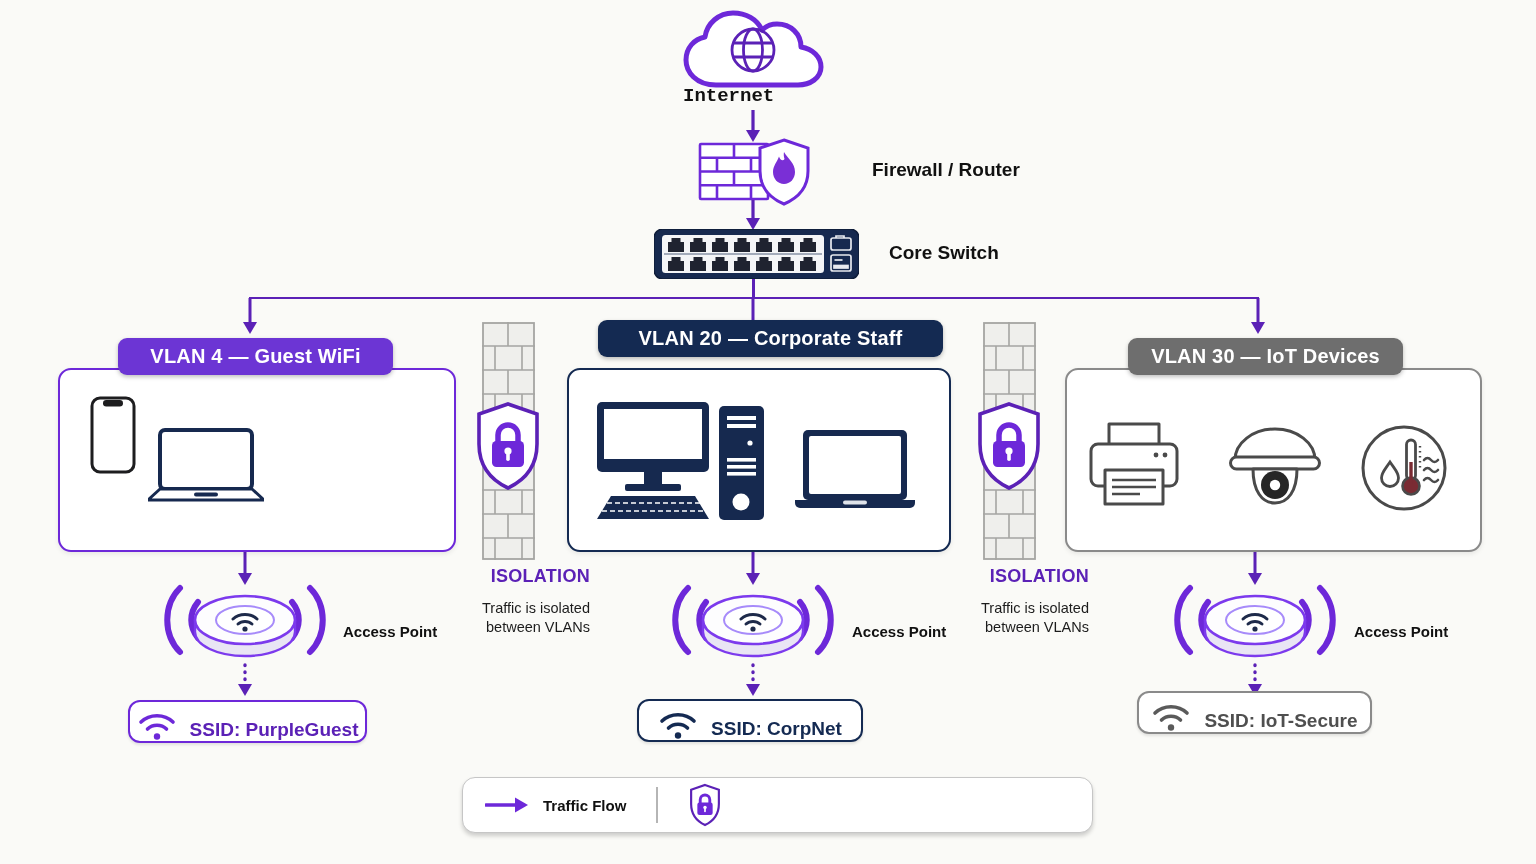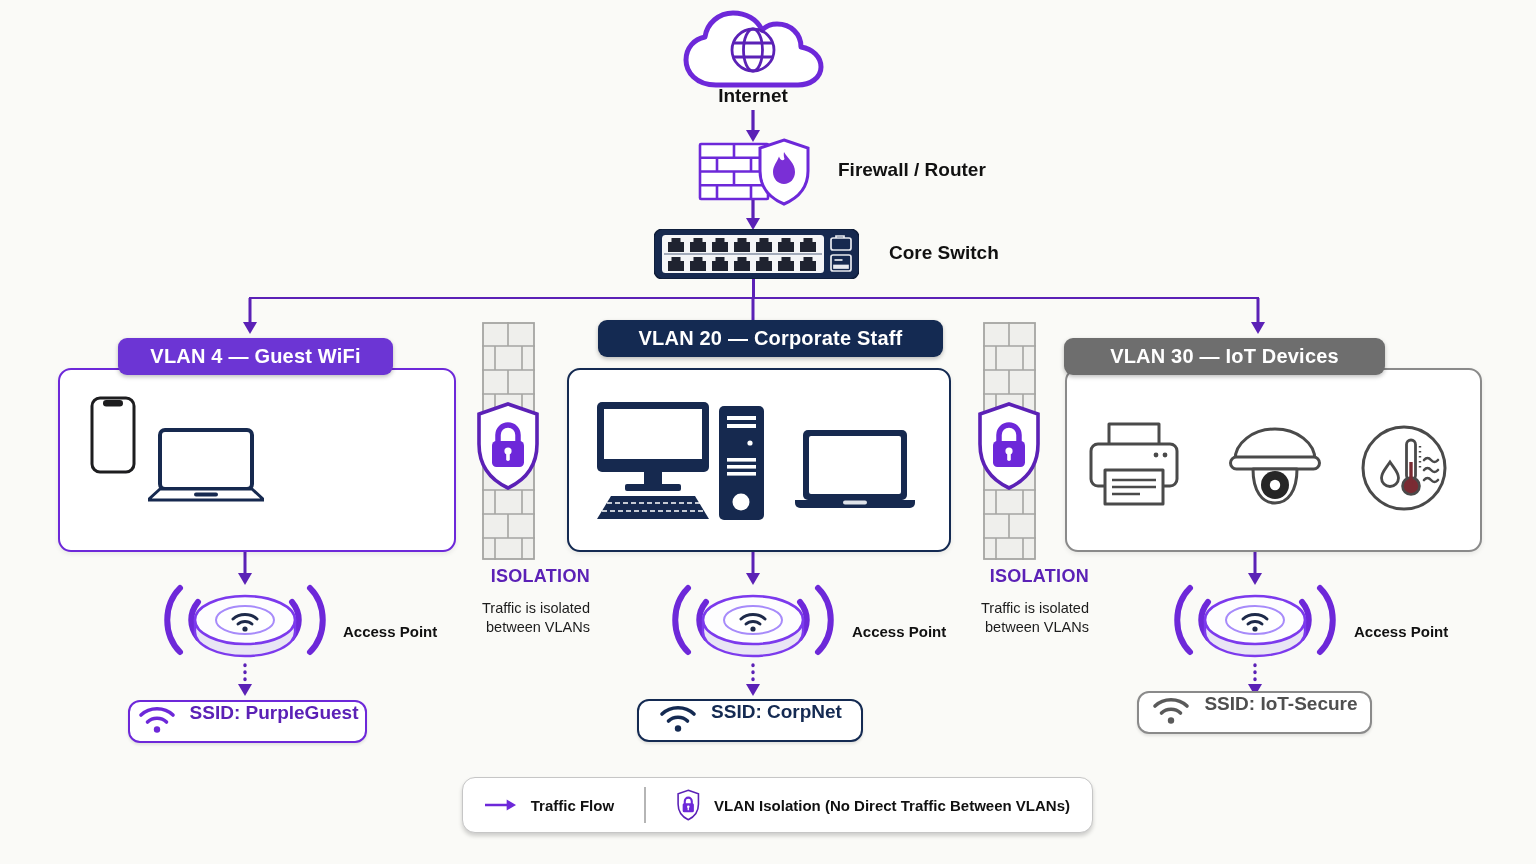--- a/index.html
+++ b/index.html
@@ -3,21 +3,21 @@
 <meta charset="utf-8">
 <style>
   html,body{margin:0;padding:0;}
   body{
     width:1536px;height:864px;position:relative;overflow:hidden;
     background:#fafaf7;
     font-family:"Liberation Sans", sans-serif;
     color:#111;
   }
   .abs{position:absolute;}
-  .center-text{text-align:center;}
+  .center-text{font-family:Liberation Mono, monospace;}
   
   .node-label{font-size:19px;font-weight:700;color:#111;}
   .badge{
     position:absolute;height:37px;border-radius:9px;color:#fff;
     font-size:20px;font-weight:700;display:flex;align-items:center;justify-content:center;
     z-index:5;box-shadow:0 2px 4px rgba(0,0,0,.25);letter-spacing:.2px;white-space:nowrap;
   }
   .badge.purple{background:#6c35d4;}
   .badge.navy{background:#142a52;}
   .badge.gray{background:#6e6e6e;}
@@ -47,21 +47,21 @@
   .cp-caption{position:absolute;left:256px;top:515px;width:180px;text-align:center;
     font-size:18px;font-weight:700;color:#111;}
   
   .iso-text{position:absolute;width:160px;text-align:right;z-index:3;}
   .iso-title{font-size:18px;font-weight:800;color:#5b21b6;letter-spacing:.3px;}
   .iso-sub{font-size:14.5px;color:#1c1c1c;line-height:1.3;font-weight:500;margin-top:12px;}
   
   .ap-label{position:absolute;font-size:15px;font-weight:600;color:#111;white-space:nowrap;}
   .ssid-box{
     position:absolute;height:43px;background:#fff;border-radius:12px;
-    display:flex;align-items:flex-start;justify-content:center;gap:13px;
+    display:flex;align-items:flex-end;justify-content:center;gap:13px;
     box-shadow:0 2px 3px rgba(0,0,0,.10);box-sizing:border-box;
   }
   .ssid-box.purple{border:2.5px solid #6d28d9;}
   .ssid-box.navy{border:2.5px solid #142a52;}
   .ssid-box.gray{border:2px solid #8a8a8a;}
   .ssid-text{font-size:19px;font-weight:700;white-space:nowrap;}
   .ssid-text.purple{color:#5b21b6;}
   .ssid-text.navy{color:#142a52;}
   .ssid-text.gray{color:#4f4f4f;}
   
@@ -96,21 +96,21 @@
   <g stroke="#6d28d9" stroke-width="2.6" fill="#fff">
     <rect x="2" y="6" width="68" height="55" rx="1"></rect>
     <path d="M2 19.7 H70 M2 33.5 H70 M2 47.2 H70" fill="none"></path>
     <path d="M36 6 V19.7 M19 19.7 V33.5 M53 19.7 V33.5 M36 33.5 V47.2 M19 47.2 V61 M53 47.2 V61" fill="none"></path>
   </g>
   <g transform="translate(60,0)">
     <path d="M26 2 L50 10 V33 C50 50 40 60 26 66 C12 60 2 50 2 33 V10 Z" fill="#ffffff" stroke="#6d28d9" stroke-width="3"></path>
     <path d="M26 14 C30 21 37 25 37 34 C37 41 32 46 26 46 C20 46 15 41 15 34 C15 28 19 24 21 18.5 C22 22 25 23.5 26.5 21 C25.8 18.5 25.5 16.5 26 14 Z" fill="#7a2fd6"></path>
   </g>
 </svg>
-<div class="abs node-label" style="left:838px;top:159px">Firewall / Router</div>
+<div class="abs node-label" style="left:872px;top:159px">Firewall / Router</div>
 
 <svg class="abs" style="left:744px;top:200px" width="18" height="30" viewBox="0 0 18 30">
   <line x1="9" y1="0" x2="9" y2="19" stroke="#5b21b6" stroke-width="3.2"></line>
   <path d="M2 18 L16 18 L9 30 Z" fill="#5b21b6"></path>
 </svg>
 
 <svg class="abs" style="left:654px;top:229px" width="205" height="50" viewBox="0 0 205 50">
   <defs>
     <path id="pt" d="M0 4 h3.5 v-4 h9 v4 h3.5 v10 h-16 z" fill="#1f2330"></path>
   </defs>
@@ -251,21 +251,21 @@
 </svg>
 <div class="iso-text" style="left:929px;top:566px">
   <div class="iso-title">ISOLATION</div>
   <div class="iso-sub">
     <div>Traffic is isolated</div>
     <div>between VLANs</div>
   </div>
 </div>
 
 <div class="vlan-box gray" style="left:1065px;top:368px;width:413px;height:180px"></div>
-<div class="badge gray" style="left:1064px;top:338px;width:321px">VLAN 30 — IoT Devices</div>
+<div class="badge gray" style="left:1128px;top:338px;width:275px">VLAN 30 — IoT Devices</div>
 
 <svg class="abs" style="left:1088px;top:422px;z-index:3" width="92" height="86" viewBox="0 0 92 86">
   <g stroke="#4a4a4a" stroke-width="3" fill="#fff" stroke-linejoin="round">
     <rect x="21" y="2" width="50" height="24"></rect>
     <rect x="3" y="22" width="86" height="42" rx="7"></rect>
     <rect x="17" y="48" width="58" height="34"></rect>
     <path d="M24 58 H68 M24 65 H68 M24 72 H52" fill="none" stroke-width="2.6"></path>
   </g>
   <circle cx="68" cy="33" r="2.4" fill="#4a4a4a"></circle>
   <circle cx="77" cy="33" r="2.4" fill="#4a4a4a"></circle>
@@ -417,14 +417,13 @@
   </svg>
   <span class="legend-text">Traffic Flow</span>
   <div class="legend-div"></div>
   <svg width="34" height="44" viewBox="0 0 70 92">
     <path d="M35 4 L64 14 V44 C64 66 52 80 35 88 C18 80 6 66 6 44 V14 Z" fill="#ffffff" stroke="#5b21b6" stroke-width="4.5"></path>
     <path d="M25 43 v-8 a10 10 0 0 1 20 0 v8" fill="none" stroke="#6d28d9" stroke-width="6"></path>
     <rect x="19" y="41" width="32" height="26" rx="4.5" fill="#6d28d9"></rect>
     <circle cx="35" cy="51" r="3.6" fill="#fff"></circle>
     <rect x="33.2" y="52" width="3.6" height="9" rx="1.8" fill="#fff"></rect>
   </svg>
-  <span class="legend-text">VLAN Isolation (No Direct Traffic Between VLANs)</span>
 </div>
 
 </body></html>

